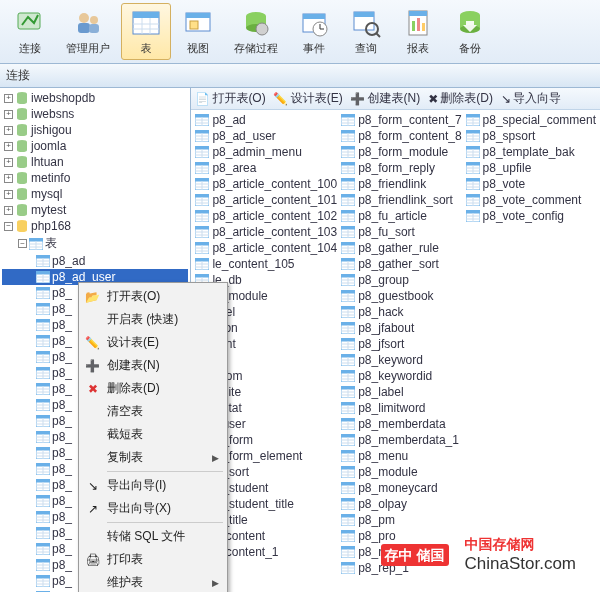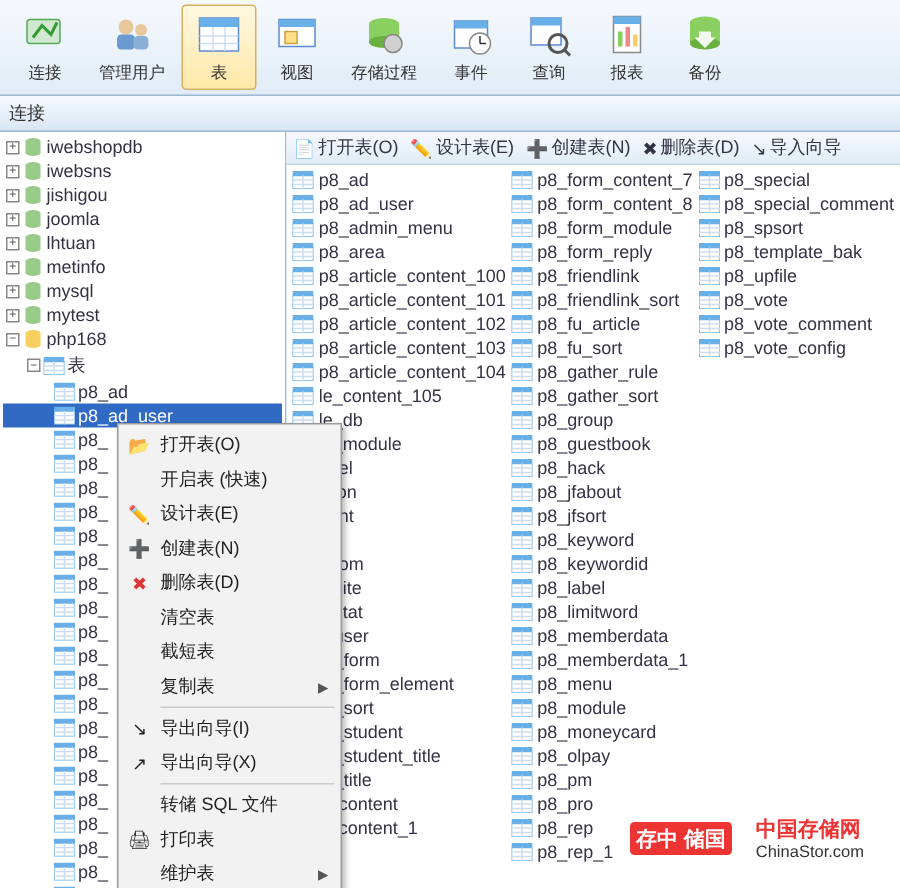--- a/index.html
+++ b/index.html
@@ -33,21 +33,21 @@
 .ctx-menu { position: absolute; left: 78px; top: 282px; width: 150px; background: #f2f2f2; border: 1px solid #9b9b9b; box-shadow: 2px 2px 4px rgba(0,0,0,.3); padding: 2px; z-index: 100; }
 .ctx-item { display: flex; align-items: center; padding: 3px 6px 3px 26px; font-size: 12px; color: #222; cursor: pointer; position: relative; }
 .ctx-sep { height: 1px; background: #ccc; margin: 2px 2px 2px 26px; }
 .ctx-icon { position: absolute; left: 4px; width: 16px; height: 16px; display: flex; align-items: center; justify-content: center; }
 .ctx-arrow { margin-left: auto; font-size: 9px; color: #555; }
 
 .watermark { position: absolute; right: 24px; bottom: 18px; display: flex; align-items: center; gap: 16px; z-index: 50; }
 .wm-box { background: #e33; color: #fff; font-weight: bold; padding: 4px; border-radius: 3px; font-size: 14px; line-height: 1; text-align: center; }
 .wm-text { display: flex; flex-direction: column; }
 .wm-cn { color: #e33; font-weight: bold; font-size: 14px; }
-.wm-en { color: #333; font-size: 11px; }
+.wm-en { color: #333; font-size: 17px; }
 
 svg { display: block; }
 .mini-table-icon { width: 14px; height: 12px; }
 </style>
 </head>
 <body>
 
 <div class="toolbar-main" id="main-toolbar">
     <div class="tb-btn">
       <div class="tb-icon">
@@ -1054,30 +1054,20 @@
         </div>
         <div class="list-col">
           <div class="list-item">
             <svg class="mini-table-icon" viewBox="0 0 14 12">
               <rect x="0" y="0" width="14" height="3" fill="#6ab0e8"></rect>
               <rect x="0" y="3" width="14" height="9" fill="#fff" stroke="#6ab0e8"></rect>
               <line x1="0" y1="6" x2="14" y2="6" stroke="#cde"></line>
               <line x1="0" y1="9" x2="14" y2="9" stroke="#cde"></line>
               <line x1="7" y1="3" x2="7" y2="12" stroke="#cde"></line>
             </svg>
-            <span>p8_special</span>
-          </div>
-          <div class="list-item">
-            <svg class="mini-table-icon" viewBox="0 0 14 12">
-              <rect x="0" y="0" width="14" height="3" fill="#6ab0e8"></rect>
-              <rect x="0" y="3" width="14" height="9" fill="#fff" stroke="#6ab0e8"></rect>
-              <line x1="0" y1="6" x2="14" y2="6" stroke="#cde"></line>
-              <line x1="0" y1="9" x2="14" y2="9" stroke="#cde"></line>
-              <line x1="7" y1="3" x2="7" y2="12" stroke="#cde"></line>
-            </svg>
             <span>p8_special_comment</span>
           </div>
           <div class="list-item">
             <svg class="mini-table-icon" viewBox="0 0 14 12">
               <rect x="0" y="0" width="14" height="3" fill="#6ab0e8"></rect>
               <rect x="0" y="3" width="14" height="9" fill="#fff" stroke="#6ab0e8"></rect>
               <line x1="0" y1="6" x2="14" y2="6" stroke="#cde"></line>
               <line x1="0" y1="9" x2="14" y2="9" stroke="#cde"></line>
               <line x1="7" y1="3" x2="7" y2="12" stroke="#cde"></line>
             </svg>

